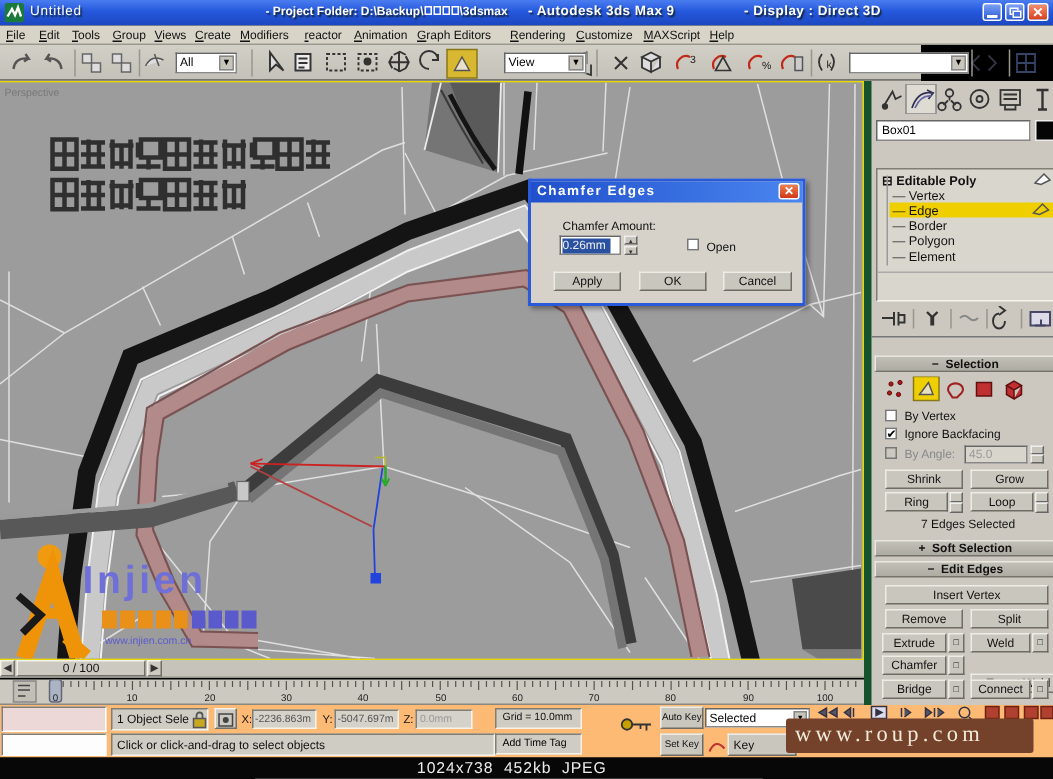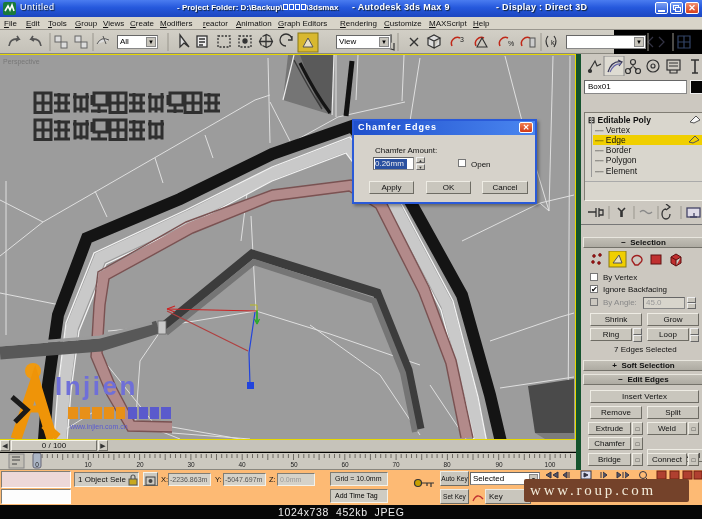--- a/index.html
+++ b/index.html
@@ -365,20 +365,21 @@
 <div class="abs sunken" style="left:277px;top:3px;width:38px;height:13px;font-size:7px;color:#999;padding:2px 2px;background:#d5d2c9">0.0mm</div>
 <div class="abs sunken" style="left:330px;top:2px;width:58px;height:14px;font-size:7px;color:#111;padding:2px 4px;white-space:nowrap">Grid = 10.0mm</div>
 <svg class="abs" style="left:413px;top:7px" width="24" height="13">
       <g stroke="#333" fill="#c8a000" stroke-width="1.2">
         <circle cx="5" cy="6" r="3.5"></circle>
         <path d="M8 6 h13 m-3 0 v4 m-4 -4 v3" fill="none"></path>
       </g>
     </svg>
 <div class="btn" style="left:440px;top:1px;width:29px;height:15px;line-height:14px;font-size:6.5px">Auto Key</div>
 <div class="abs fld" style="left:470px;top:2px;width:70px;height:13px;font-size:8px;padding:1px 2px">Selected<span class="abs" style="right:1px;top:1px;width:9px;height:9px;background:#c8c5bc;border:1px solid #888;font-size:5px;text-align:center;line-height:8px">▼</span></div>
+<div class="abs sunken" style="left:74px;top:19px;width:256px;height:15px;font-size:8px;padding:2px 3px;color:#111;white-space:nowrap;overflow:hidden">Click or click-and-drag to select objects</div>
 <div class="abs sunken" style="left:330px;top:19px;width:58px;height:14px;font-size:7px;padding:2px 4px;white-space:nowrap">Add Time Tag</div>
 <div class="btn" style="left:440px;top:19px;width:29px;height:15px;line-height:14px;font-size:6.5px">Set Key</div>
 <svg class="abs" style="left:471px;top:20px" width="14" height="13">
       <path d="M2 11 q4 -9 10 -2" stroke="#c03030" fill="none" stroke-width="1.3"></path>
     </svg>
 <div class="btn" style="left:485px;top:19px;width:46px;height:15px;line-height:14px;text-align:left;padding-left:3px">Key Filters...</div>
 <svg class="abs" style="left:543px;top:0" width="159" height="10">
 <g stroke="#334" fill="#556" stroke-width="1">
 <path d="M3 2 v6 l5 -3 z m7 0 v6 l5 -3 z" transform="rotate(180 9 5)"></path>
 <path d="M24 2 l-4 3 l4 3 z m2 0 v6"></path>

